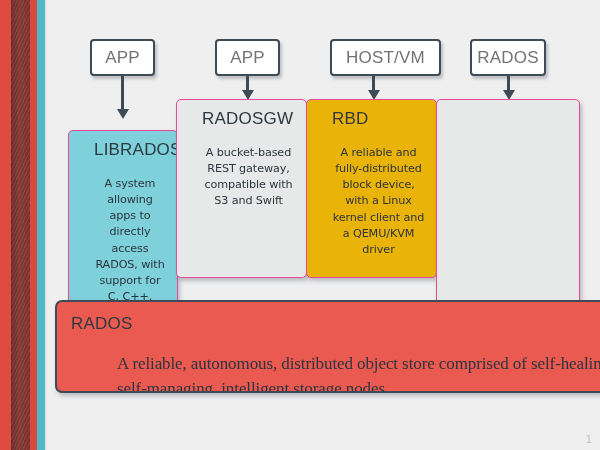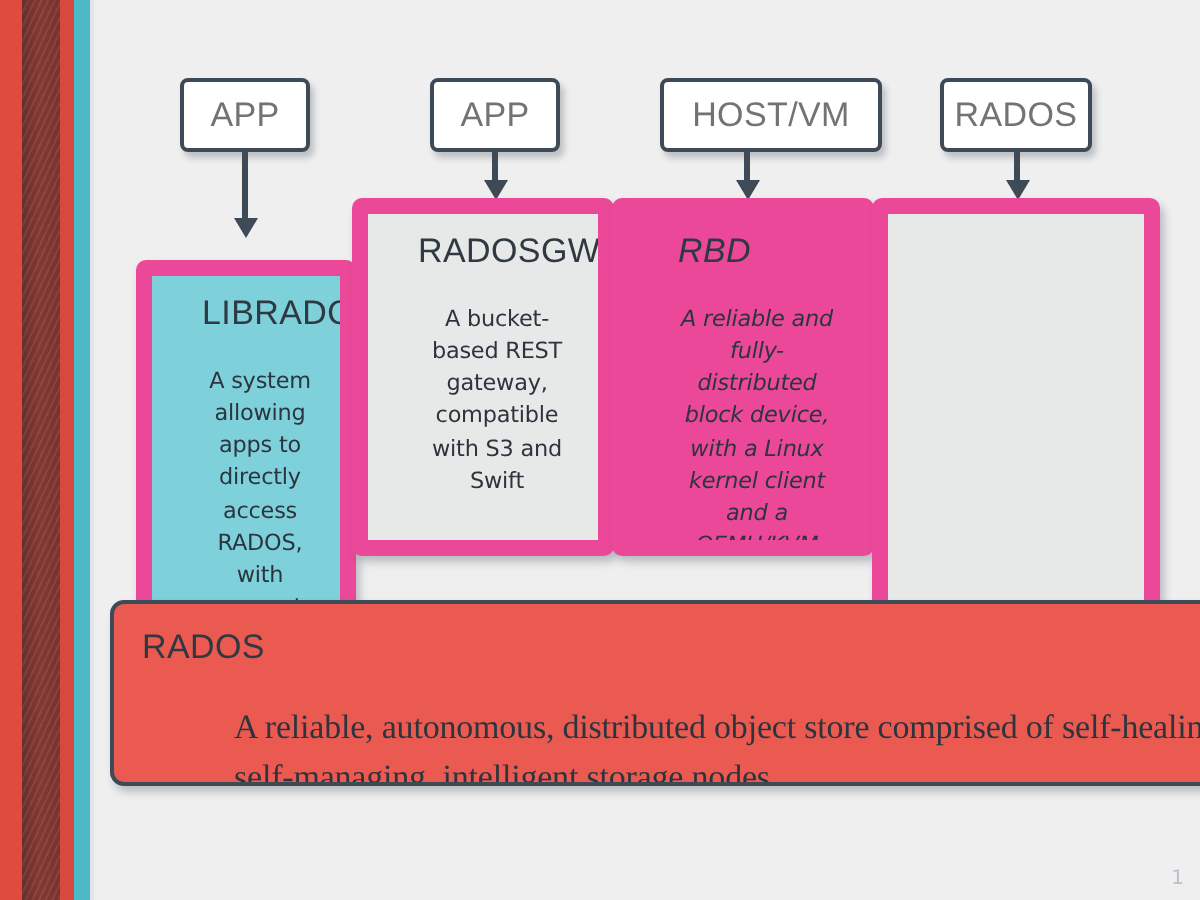--- a/index.html
+++ b/index.html
@@ -100,21 +100,21 @@
     height: 0;
     border-left: 6px solid transparent;
     border-right: 6px solid transparent;
     border-top: 10px solid #3e4a55;
   }
 
   
   .panel {
     position: absolute;
     box-sizing: border-box;
-    border: 8px solid #ec4899;
+    border: 1px solid #ec4899;
     border-radius: 5px;
     box-shadow: 2px 3px 4px rgba(60,70,80,0.30);
     padding: 10px 11px 8px 25px;
     overflow: hidden;
   }
   .panel .p-title {
     font-size: 17px;
     color: #2f3942;
     letter-spacing: 0.2px;
     line-height: 1.1;
@@ -125,21 +125,21 @@
     font-family: "DejaVu Sans", sans-serif;
     font-size: 11.2px;
     line-height: 1.45;
     color: #2c353d;
     letter-spacing: -0.1px;
     text-align: center;
   }
 
   .panel-librados { background: #7ed0da; }
   .panel-radosgw  { background: #e7e8e8; }
-  .panel-rbd      { background: #ec4899; font-style: italic; }
+  .panel-rbd      { background: #eab308; }
   .panel-cephfs   { background: #e7e8e8; }
 
   
   .rados {
     position: absolute;
     box-sizing: border-box;
     background: #ea5a51;
     border: 2px solid #3e4a55;
     border-radius: 7px;
     box-shadow: 2px 3px 4px rgba(60,70,80,0.30);

